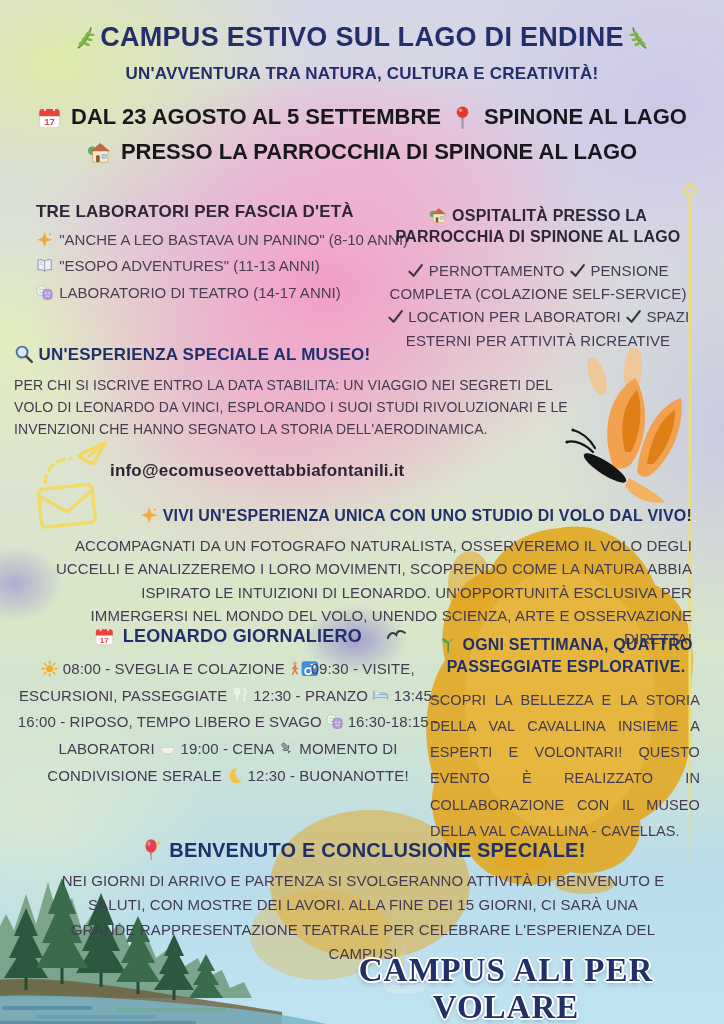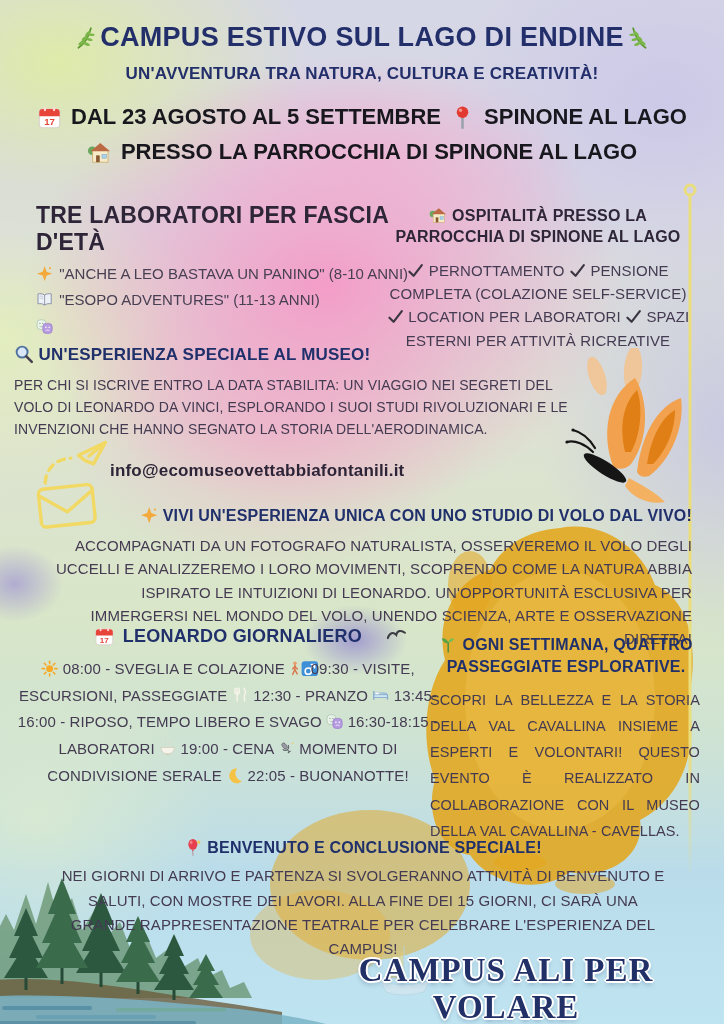--- a/index.html
+++ b/index.html
@@ -28,41 +28,41 @@
   .title-row{top:22px;font-size:27px;font-weight:bold;letter-spacing:.3px;color:#232f6a;display:flex;justify-content:center;align-items:center;gap:1px;}
   .subtitle{top:64px;font-size:17px;font-weight:bold;letter-spacing:.2px;color:#232f6a;}
   .date-row{top:104px;font-size:22px;font-weight:bold;color:#17171d;display:flex;justify-content:center;align-items:center;gap:9px;}
   .venue-row{top:139px;font-size:22px;font-weight:bold;color:#17171d;display:flex;justify-content:center;align-items:center;gap:9px;}
   .date-row .ic,.venue-row .ic{width:25px;height:25px;vertical-align:-4px;}
   .sec-h{font-weight:bold;letter-spacing:.2px;}
   .navy{color:#20306b;}
   .darkh{color:#2e2638;}
   .bodytx{color:#443b52;font-weight:500;letter-spacing:.1px;}
   .labs{left:36px;top:202px;width:400px;}
-  .labs .sec-h{font-size:23px;}
+  .labs .sec-h{font-size:17px;}
   .lab-item{margin-top:9px;font-size:15px;color:#473f52;font-weight:500;white-space:nowrap;}
   .lab-item .ic{margin-right:6px;}
   .hospitality{left:382px;top:206px;width:312px;text-align:center;}
   .hospitality .sec-h{font-size:16px;line-height:1.3;}
   .hospitality .body{margin-top:11px;font-size:15px;line-height:1.55;}
   .museum{left:14px;top:344px;width:584px;}
   .museum .sec-h{font-size:17px;}
   .museum .body{margin-top:10px;font-size:14px;line-height:1.55;width:575px;}
   .museum .email{margin-top:21px;margin-left:96px;font-size:17px;font-weight:bold;color:#2d2537;letter-spacing:.2px;}
   .vivi{left:52px;top:506px;width:640px;text-align:right;}
   .vivi .sec-h{font-size:16px;}
   .vivi .body{margin-top:9px;font-size:15px;line-height:1.55;}
   .program{left:14px;top:626px;width:428px;text-align:center;}
   .program .sec-h{font-size:18px;display:flex;justify-content:center;align-items:center;gap:8px;}
   .program .body{margin-top:9px;font-size:15px;line-height:1.78;}
   .walks{left:430px;top:634px;width:272px;text-align:center;}
   .walks .sec-h{font-size:16px;line-height:1.35;}
   .walks .body{margin-top:10px;font-size:14.5px;line-height:1.8;text-align:justify;width:270px;}
   .finale{left:58px;top:838px;width:610px;text-align:center;}
-  .finale .sec-h{font-size:16px;}
+  .finale .sec-h{font-size:20px;}
   .finale .body{margin-top:7px;font-size:15px;line-height:1.62;}
   .brand{left:296px;top:952px;width:420px;text-align:center;font-family:"Liberation Serif",serif;font-weight:bold;font-size:33px;letter-spacing:1px;color:#223068;
     text-shadow:-1px -1px 0 #fff,1px -1px 0 #fff,-1px 1px 0 #fff,1px 1px 0 #fff,-2px 0 0 #fff,2px 0 0 #fff,0 -2px 0 #fff,0 2px 0 #fff,0 3px 5px rgba(20,40,90,.35);}
 </style>
 </head>
 <body>
 
 <div class="page">
 
   <svg class="deco" style="left:0;top:0;width:724px;height:1024px;" viewBox="0 0 724 1024">
@@ -234,21 +234,21 @@
             </svg></span><span>"ESOPO ADVENTURES" (11-13 ANNI)</span></div>
         <div class="lab-item"><span class="ic"><svg viewBox="0 0 24 22">
               <rect x="1.5" y="1.5" width="12" height="13.5" rx="4.5" fill="#eaf4ea" stroke="#a3bca8" stroke-width=".9"></rect>
               <circle cx="5.5" cy="6.5" r="1" fill="#8fa894"></circle>
               <circle cx="9.5" cy="6.5" r="1" fill="#8fa894"></circle>
               <path d="M5 10c1.5 1.6 3.5 1.6 5 0" stroke="#8fa894" fill="none" stroke-width=".9"></path>
               <rect x="9.5" y="6.5" width="13" height="14" rx="4.8" fill="#b79be0" stroke="#9377c9" stroke-width=".9"></rect>
               <circle cx="13.8" cy="12" r="1.1" fill="#fff"></circle>
               <circle cx="18.4" cy="12" r="1.1" fill="#fff"></circle>
               <path d="M13.5 16.8c1.6-1.4 3.8-1.4 5.4 0" stroke="#fff" fill="none" stroke-width="1"></path>
-            </svg></span></div>
+            </svg></span><span>LABORATORIO DI TEATRO (14-17 ANNI)</span></div>
       </div>
   </div>
 
   <div class="abs hospitality">
     <div class="sec-h darkh">
       <span class="ic"><svg viewBox="0 0 22 22">
             <circle cx="4.6" cy="9.5" r="3.8" fill="#69a85e"></circle>
             <rect x="5" y="9" width="13.5" height="10.5" fill="#f7ecc9" stroke="#cdab6b" stroke-width=".7"></rect>
             <path d="M3.2 10L11.7 2.6L20.2 10Z" fill="#bc6a44"></path>
             <rect x="8" y="13.5" width="3.2" height="6" fill="#8a5a33"></rect>
@@ -359,21 +359,21 @@
           </svg></span> <span>19:00 - CENA</span> <span class="ic"><svg viewBox="0 0 22 22">
             <g transform="rotate(-38 11 11)">
               <rect x="8.6" y="2.5" width="4.8" height="8.5" rx="2.4" fill="#9a9aa4" stroke="#5e5e68" stroke-width=".8"></rect>
               <path d="M6.8 8.5a4.2 4.2 0 0 0 8.4 0" fill="none" stroke="#5e5e68" stroke-width="1.3"></path>
               <line x1="11" y1="12.8" x2="11" y2="16" stroke="#5e5e68" stroke-width="1.4"></line>
               <line x1="8.8" y1="16.4" x2="13.2" y2="16.4" stroke="#5e5e68" stroke-width="1.4"></line>
             </g>
             <circle cx="18.6" cy="4.4" r="1" fill="#f2c94c"></circle>
           </svg></span> <span>MOMENTO DI CONDIVISIONE SERALE</span> <span class="ic"><svg viewBox="0 0 20 20">
             <path d="M12.8 1.6a8.6 8.6 0 1 0 5.6 14.8A9.3 9.3 0 0 1 12.8 1.6z" fill="#f6c244"></path>
-          </svg></span> <span>22:05 - BUONANOTTE!</span></div>
+          </svg></span> <span>12:30 - BUONANOTTE!</span></div>
   </div>
 
   <div class="abs walks">
     <div class="sec-h navy">
       <span class="ic"><svg viewBox="0 0 20 20">
             <path d="M10 18.5C10 13.5 10 11 10 8.2" stroke="#4c8f3f" stroke-width="1.6" fill="none" stroke-linecap="round"></path>
             <path d="M10 9C5.8 9 3.6 6.4 3.2 3.4C7 3.4 9.6 5.2 10 9z" fill="#58a348"></path>
             <path d="M10 8.2c3.6 0 5.6-2 6.2-4.6c-3.4 0-5.6 1.6-6.2 4.6z" fill="#6fbf57"></path>
           </svg></span>
       <span>OGNI SETTIMANA, QUATTRO</span><br>

